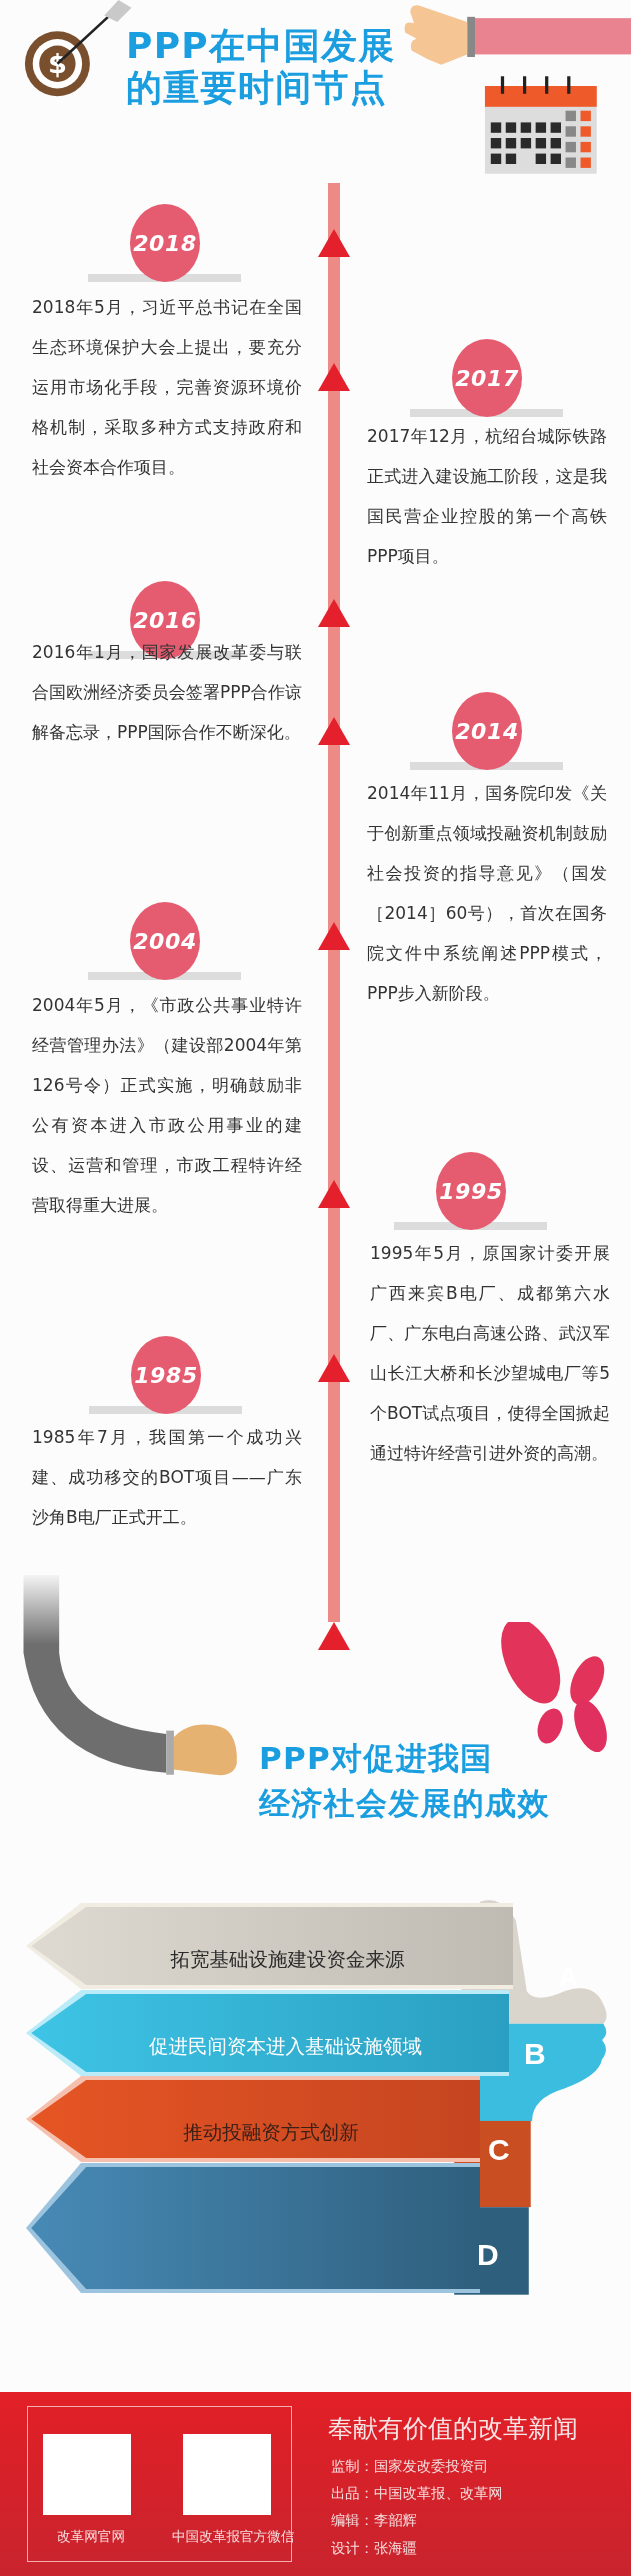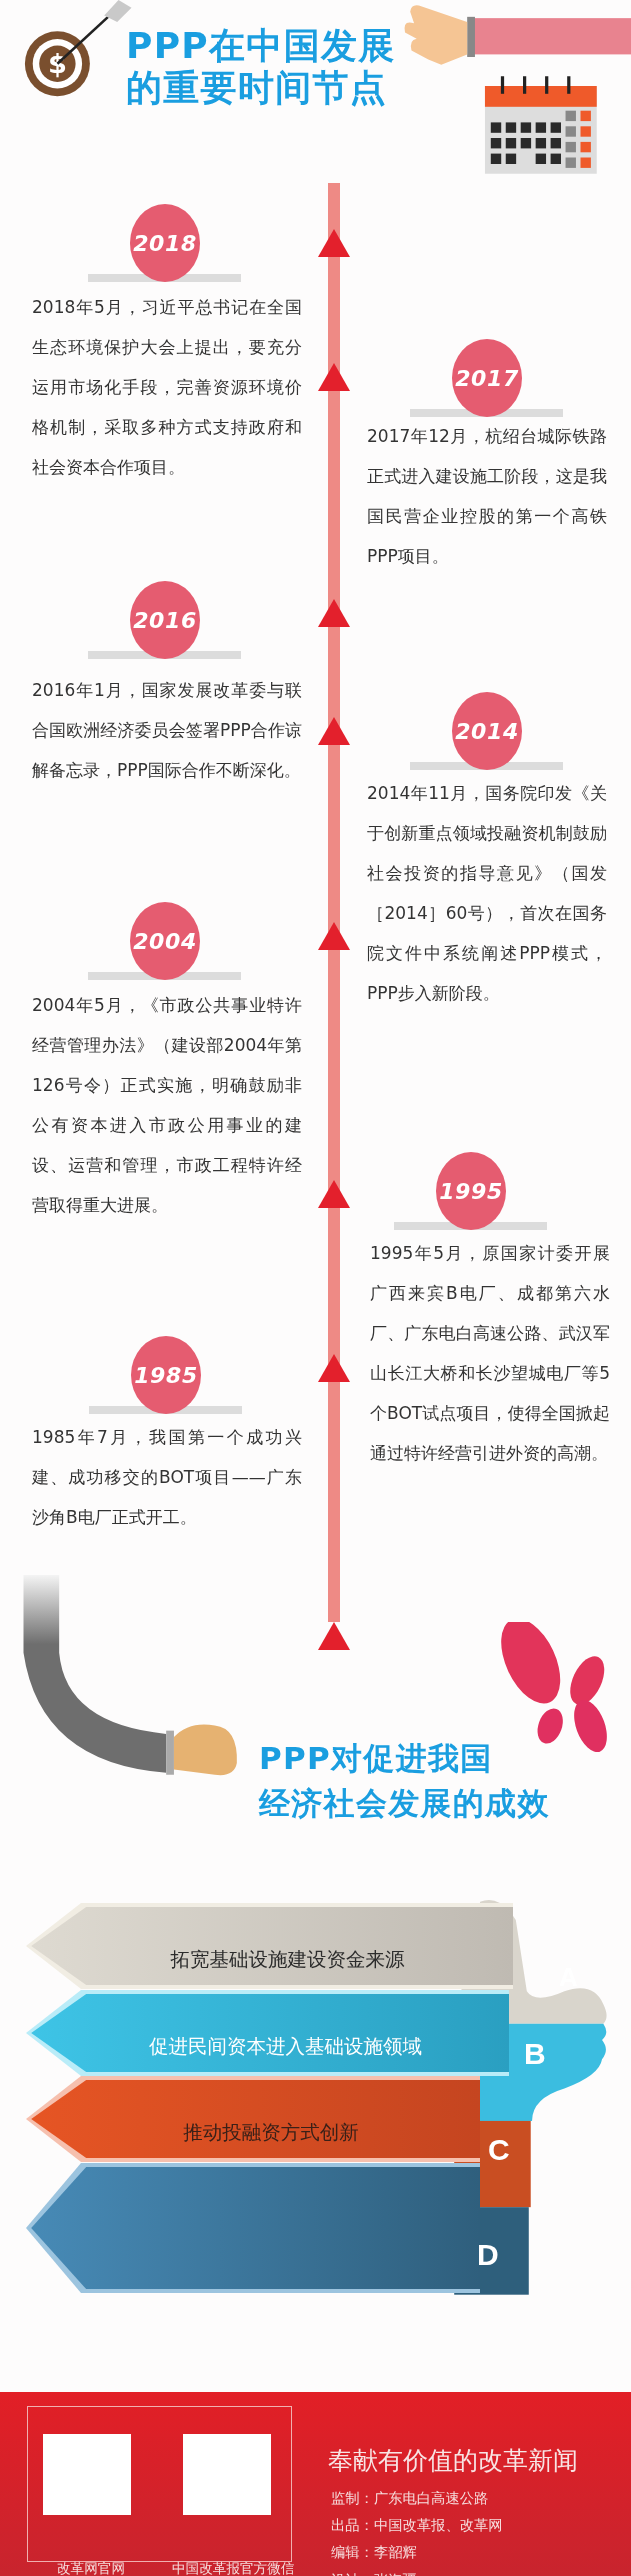--- a/index.html
+++ b/index.html
@@ -42,21 +42,21 @@
     position: absolute; left: 62px; right: 26px; top: 0; bottom: 0; display: flex;
     align-items: center; justify-content: center; text-align: center;
     font-size: 19.5px; line-height: 28.5px; margin-top: 28px;
   }
   .letter {
     position: absolute; color: #fff; font-weight: bold; font-size: 30px;
     font-family: "Liberation Sans", sans-serif;
   }
   .footer { position: absolute; left: 0; top: 2392px; width: 631px; height: 184px;
     background: linear-gradient(#e21f26, #c8242e); }
-  .credit { position: absolute; color: #f6dede; font-size: 14.3px; white-space: nowrap; margin-top: 32px; }
+  .credit { position: absolute; color: #f6dede; font-size: 14.3px; white-space: nowrap; }
 </style>
 </head>
 <body>
 
 <div>
   <svg class="abs" style="left:21px;top:0;width:117px;height:104px" viewBox="0 0 180 160">
     <circle cx="56" cy="98" r="50" fill="#7a4f2e"></circle>
     <circle cx="56" cy="98" r="38" fill="#fff"></circle>
     <circle cx="56" cy="98" r="28" fill="#7a4f2e"></circle>
     <text x="56" y="113" text-anchor="middle" fill="#fff" font-size="42" font-weight="bold" font-family="DejaVu Sans, sans-serif">$</text>
@@ -130,21 +130,21 @@
   <div class="badge" style="left:410px;top:339px">
     <div class="plate"></div>
     <div class="disc">2017</div>
   </div>
   <div class="para r" style="left:367px;top:416px">2017年12月，杭绍台城际铁路正式进入建设施工阶段，这是我国民营企业控股的第一个高铁PPP项目。</div>
 
   <div class="badge" style="left:88px;top:581px">
     <div class="plate"></div>
     <div class="disc">2016</div>
   </div>
-  <div class="para" style="left:32px;top:670px">2016年1月，国家发展改革委与联合国欧洲经济委员会签署PPP合作谅解备忘录，PPP国际合作不断深化。</div>
+  <div class="para" style="left:32px;top:632px">2016年1月，国家发展改革委与联合国欧洲经济委员会签署PPP合作谅解备忘录，PPP国际合作不断深化。</div>
 
   <div class="badge" style="left:410px;top:692px">
     <div class="plate"></div>
     <div class="disc">2014</div>
   </div>
   <div class="para r" style="left:367px;top:773px">2014年11月，国务院印发《关于创新重点领域投融资机制鼓励社会投资的指导意见》（国发［2014］60号），首次在国务院文件中系统阐述PPP模式，PPP步入新阶段。</div>
 
   <div class="badge" style="left:88px;top:902px">
     <div class="plate"></div>
     <div class="disc">2004</div>
@@ -228,21 +228,21 @@
   <div class="abs" style="left:43px;top:42px;width:88px;height:81px;background:#fff;
        background-image:repeating-linear-gradient(90deg,#000 0 3.9px,#fff 3.9px 7.8px),repeating-linear-gradient(0deg,#000 0 3.9px,#fff 3.9px 7.8px);background-blend-mode:screen;"></div>
   <div class="abs" style="left:183px;top:42px;width:88px;height:81px;background:#fff;
        background-image:repeating-linear-gradient(90deg,#000 0 3.2px,#fff 3.2px 6.5px),repeating-linear-gradient(0deg,#000 0 3.2px,#fff 3.2px 6.5px);background-blend-mode:screen;"></div>
   <div class="credit" style="left:57px;top:136px;font-size:13.6px">改革网官网</div>
   <div class="credit" style="left:172px;top:136px;font-size:13.6px">中国改革报官方微信</div>
 
   <div class="credit" style="left:328px;top:19.5px;font-size:25px;color:#f8e4e4;font-family:'DejaVu Serif',serif">奉献有价值的改革新闻</div>
 
   <div class="credit" style="left:331px;top:65px">
-    <span>监制：</span><span>广东电白高速公路</span>
+    <span>监制：</span><span>国家发改委投资司</span>
   </div>
   <div class="credit" style="left:331px;top:92px">
     <span>出品：</span><span>中国改革报、改革网</span>
   </div>
   <div class="credit" style="left:331px;top:119px">
     <span>编辑：</span><span>李韶辉</span>
   </div>
   <div class="credit" style="left:331px;top:147px">
     <span>设计：</span><span>张海疆</span>
   </div>

